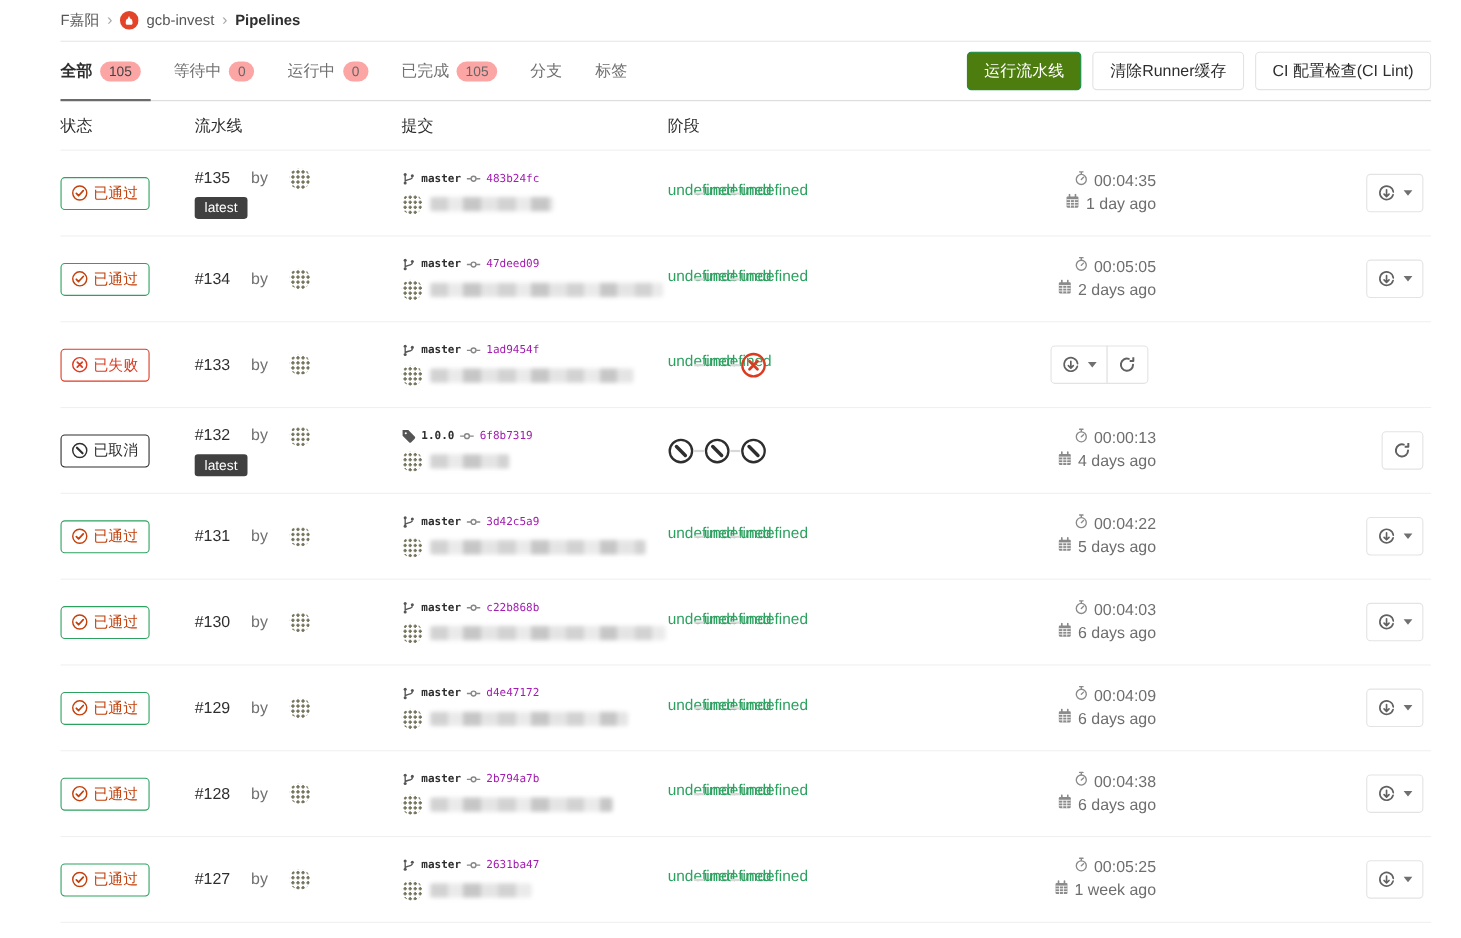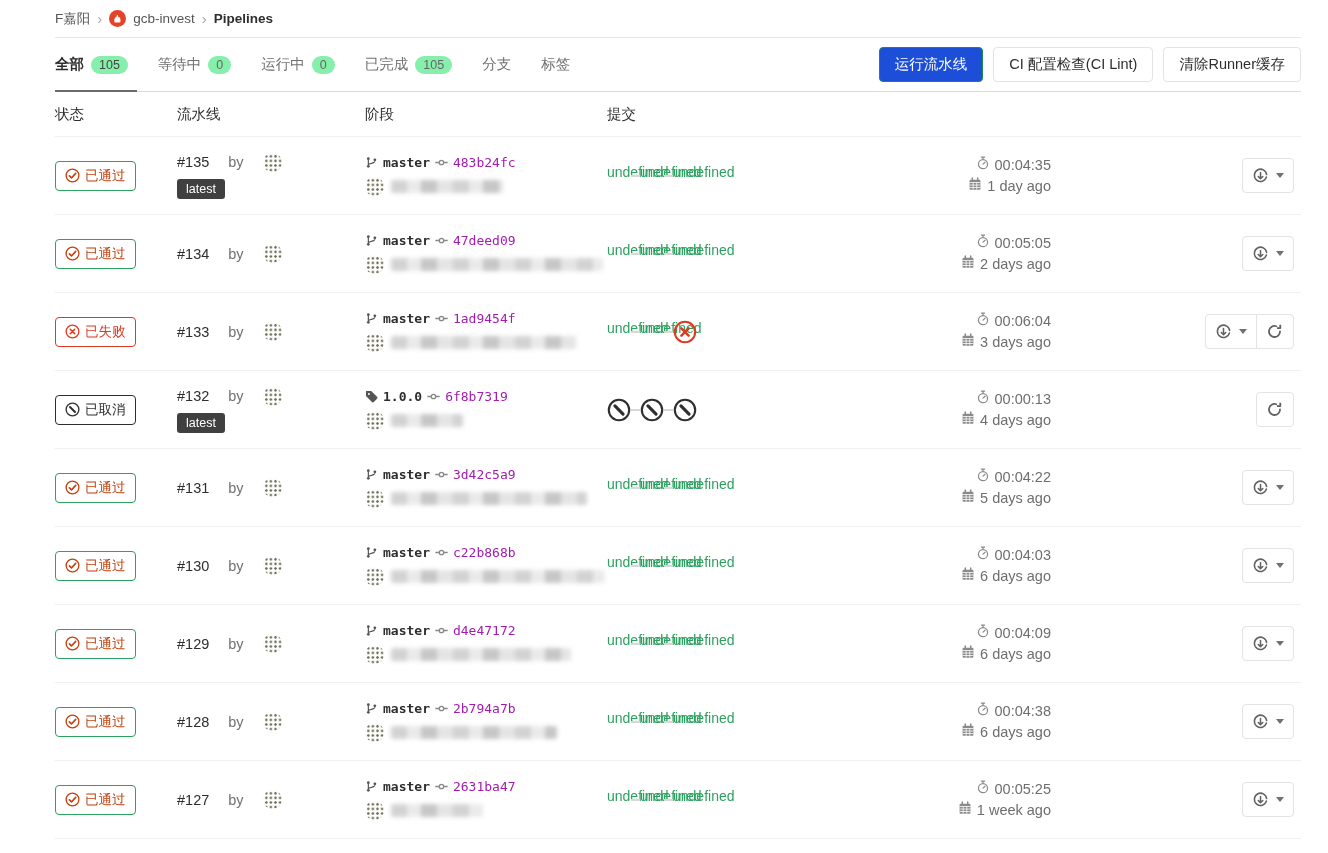--- a/index.html
+++ b/index.html
@@ -15,26 +15,26 @@
   .proj-avatar { width:17px; height:17px; display:inline-flex; vertical-align:middle; }
   .proj-avatar svg { width:100%; height:100%; }
 
   
   .tabs-bar { border-top:1px solid #e7e7e7; border-bottom:1px solid #dbdbdb; height:55px; display:flex; align-items:stretch; justify-content:space-between; }
   .tabs { display:flex; align-items:stretch; }
   .tab { display:flex; align-items:center; gap:7px; padding:0 9px; margin-right:12px; color:#707070; font-size:14.5px; position:relative; cursor:pointer; }
   .tab:first-child { padding-left:0; }
   .tab.active { color:#2e2e2e; font-weight:bold; }
   .tab.active::after { content:""; position:absolute; left:0; right:0; bottom:-1px; height:2px; background:#6b6b6b; }
-  .count-badge { background:#86efac; color:#666; border-radius:10px; padding:2px 8px; font-size:12.5px; font-weight:normal; }
+  .count-badge { background:#fca5a5; color:#666; border-radius:10px; padding:2px 8px; font-size:12.5px; font-weight:normal; }
   .tab.active .count-badge { color:#444; }
 
   .toolbar { display:flex; align-items:center; gap:10px; }
   .btn { height:35px; padding:0 15px; border-radius:4px; border:1px solid #e3e3e3; background:#fff; color:#2e2e2e; font-size:14.5px; font-family:inherit; cursor:pointer; white-space:nowrap; }
-  .btn.primary { background:#1d4ed8; border-color:#168f48; color:#fff; }
+  .btn.primary { background:#4d7c0f; border-color:#168f48; color:#fff; }
 
   
   .tbl-header, .p-row { display:grid; grid-template-columns:122px 188px 242px 1fr 170px 250px; align-items:center; }
   .tbl-header { height:45px; border-bottom:1px solid #f0f0f0; font-size:14.5px; color:#2e2e2e; }
   .p-row { height:78px; border-bottom:1px solid #f0f0f0; }
 
   
   .status-badge { display:inline-flex; align-items:center; gap:5px; border:1px solid; border-radius:4px; padding:5px 9px; font-size:13.5px; cursor:pointer; background:#fff; }
   .status-badge svg { width:15px; height:15px; display:block; }
   .status-badge.passed   { color:#c2410c; border-color:#2da160; }
@@ -44,21 +44,21 @@
   
   .pl-line1 { display:flex; align-items:center; gap:19px; font-size:14.5px; }
   .pl-id { color:#2e2e2e; cursor:pointer; }
   .pl-by { color:#707070; }
   .identicon { width:19px; height:19px; border-radius:50%; flex:0 0 auto;
     background-image:radial-gradient(#73735c 1.2px, rgba(115,115,92,0) 1.35px);
     background-size:4.6px 4.6px; background-position:1px 1px; background-color:#fdfdfd; }
   .latest-badge { display:inline-block; margin-top:7px; background:#404040; color:#fff; font-size:12.5px; padding:3px 9px; border-radius:3px; }
 
   
-  .cm-line1 { display:flex; align-items:center; gap:5px; font-family:"DejaVu Sans Mono","Liberation Mono",monospace; font-size:13px; }
+  .cm-line1 { display:flex; align-items:center; gap:5px; font-family:"DejaVu Sans Mono","Liberation Mono",monospace; font-size:10px; }
   .cm-line1 .ref-icon svg, .cm-line1 .commit-icon svg { width:13px; height:13px; display:block; }
   .ref-icon { color:#555; } .commit-icon { color:#888; }
   .ref-name { color:#2e2e2e; font-weight:bold; text-decoration:none; cursor:pointer; }
   .hash-link { color:#a21caf; text-decoration:none; cursor:pointer; }
   .cm-line2 { display:flex; align-items:center; gap:7px; margin-top:7px; }
   .blur-bar { height:13px; border-radius:2px; filter:blur(2px); opacity:.85;
     background:repeating-linear-gradient(90deg,#cbcbcb 0 16px,#e7e7e7 16px 30px,#bdbdbd 30px 46px,#e0e0e0 46px 62px); }
 
   
   .stages { display:flex; align-items:center; }
@@ -122,30 +122,30 @@
       </div>
       <div class="tab">
         <span>分支</span>
       </div>
       <div class="tab">
         <span>标签</span>
       </div>
     </div>
     <div class="toolbar">
       <button class="btn primary">运行流水线</button>
+      <button class="btn">清除Runner缓存</button>
       <button class="btn">CI 配置检查(CI Lint)</button>
-      <button class="btn">清除Runner缓存</button>
     </div>
   </div>
 
   <div class="tbl-header">
     <span>状态</span>
     <span>流水线</span>
+    <span>提交</span>
     <span>阶段</span>
-    <span>提交</span>
     <span></span>
     <span></span>
   </div>
 
   <div id="rows">
       <div class="p-row">
         <div><a class="status-badge passed">
             <span>
               <svg viewBox="0 0 16 16">
                 <circle cx="8" cy="8" r="6.8" fill="none" stroke="currentColor" stroke-width="1.4"></circle>
@@ -352,37 +352,20 @@
           <span class="stage-connector"></span>
           <a class="stage-icon success">undefined</a>
           <span class="stage-connector"></span>
           <a class="stage-icon failed">
             <svg viewBox="0 0 16 16">
               <circle cx="8" cy="8" r="6.8" fill="none" stroke="currentColor" stroke-width="1.4"></circle>
               <path d="M5.6 5.6l4.8 4.8M10.4 5.6l-4.8 4.8" stroke="currentColor" stroke-width="1.7" stroke-linecap="round"></path>
             </svg>
           </a>
         </div>
-        <div class="time-cell">
-          <div class="time-line">
-            <span><svg viewBox="0 0 16 16" fill="none" stroke="currentColor" stroke-width="1.4">
-                <circle cx="8" cy="9.3" r="5.2"></circle>
-                <path d="M6.2 1.4h3.6M8 1.6v2.1M8 9.3l2.3-2.2" stroke-linecap="round"></path>
-              </svg></span>
-            <span>00:06:04</span>
-          </div>
-          <div class="time-line">
-            <span><svg viewBox="0 0 16 16">
-                <rect x="1.8" y="3" width="12.4" height="11.6" rx="1.2" fill="currentColor"></rect>
-                <path d="M4.9 1v3.2M11.1 1v3.2" stroke="currentColor" stroke-width="1.7" stroke-linecap="round"></path>
-                <path d="M1.8 6.3h12.4M5.9 6.3v8.3M10 6.3v8.3M1.8 9.2h12.4M1.8 12h12.4" stroke="#fff" stroke-width=".9"></path>
-              </svg></span>
-            <span>3 days ago</span>
-          </div>
-        </div>
         <div class="actions-cell">
           <div class="btn-group">
             <button class="action-btn">
               <span>
                 <svg viewBox="0 0 18 18" fill="none" stroke="currentColor" stroke-width="1.6">
                   <path d="M15.3 10.6A6.5 6.5 0 1 1 15.5 8" stroke-linecap="round"></path>
                   <path d="M9 5.8v6.4M6.6 10l2.4 2.4L11.4 10" stroke-linecap="round" stroke-linejoin="round"></path>
                 </svg>
               </span>
               <span class="caret"></span>

